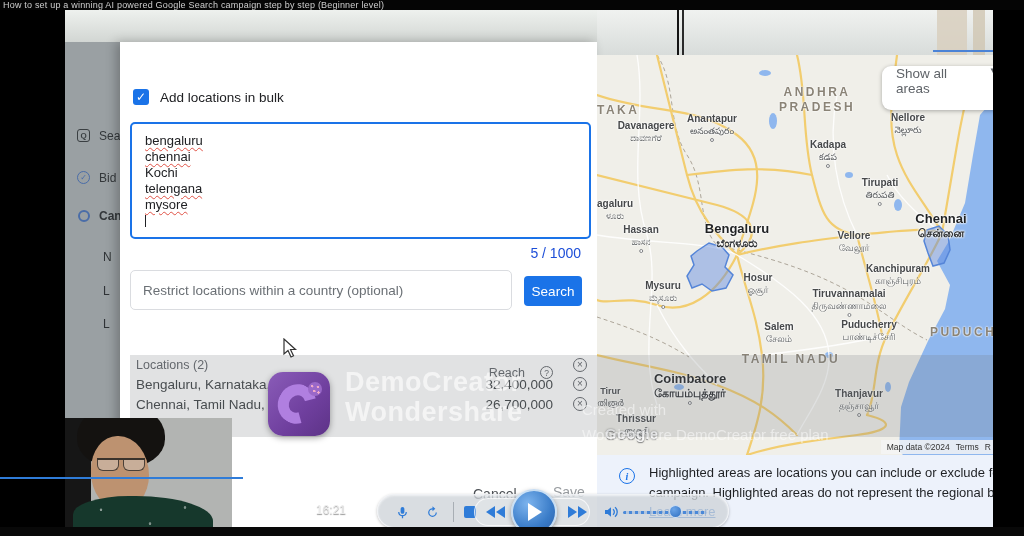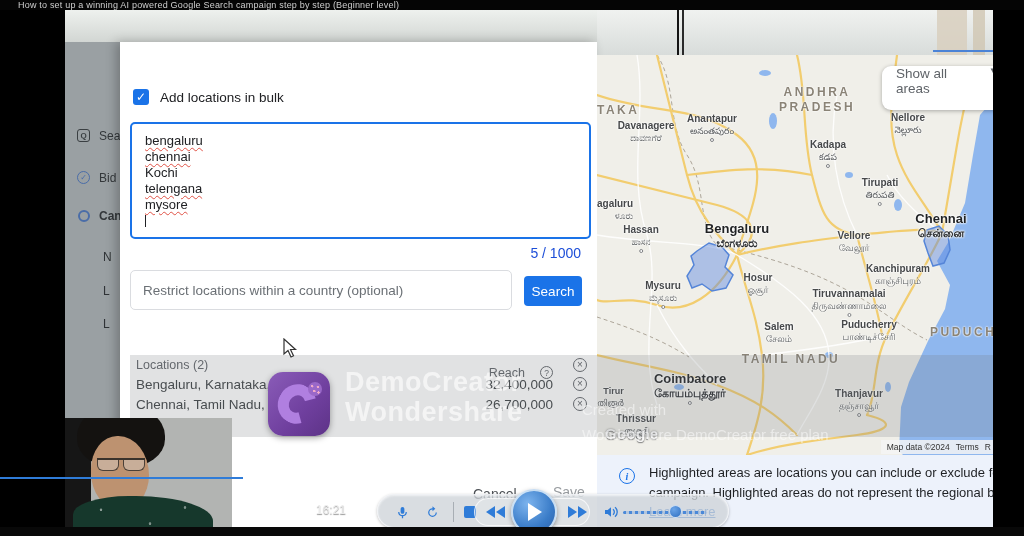--- a/index.html
+++ b/index.html
@@ -2,21 +2,21 @@
 <html><head>
 <meta charset="utf-8">
 <style>
   * { margin:0; padding:0; box-sizing:border-box; }
   html,body { width:1024px; height:536px; overflow:hidden; background:#000;
     font-family:"Liberation Sans","DejaVu Sans",sans-serif; }
   .stage { position:relative; width:1024px; height:536px; background:#000; overflow:hidden; }
 
   
   .title-bar { position:absolute; left:0; top:0; width:1024px; height:11px; background:#050505; z-index:5; }
-  .title-bar span { position:absolute; left:3px; top:0px; font-size:9px; color:#cfcfcf; letter-spacing:.2px;margin-left:15px; }
+  .title-bar span { position:absolute; left:3px; top:0px; font-size:9px; color:#cfcfcf; letter-spacing:.2px; }
 
   
   .video { position:absolute; left:65px; top:10px; width:928px; height:517px; background:#fff; overflow:hidden; z-index:10; }
 
   
   .chrome-left  { position:absolute; left:0; top:0; width:532px; height:32px;
     background:linear-gradient(#eef1ee,#d2d6d3); }
   .chrome-map   { position:absolute; left:532px; top:0; width:396px; height:45px;
     background:linear-gradient(#f0f2f0,#d8dcda); }
   .stripe { position:absolute; top:0; height:45px; }
@@ -79,21 +79,21 @@
 
   
   .map { position:absolute; left:532px; top:45px; width:396px; height:400px; overflow:hidden; background:#f0efe9; }
   .map svg { position:absolute; left:0; top:0; }
   .map-label { position:absolute; transform:translateX(-50%); text-align:center; z-index:3;
     color:#46484a; font-size:10px; font-weight:bold; white-space:nowrap; line-height:12px;
     text-shadow:0 0 2px #fff,0 0 2px #fff,0 0 3px #fff; }
   .map-label .native { display:block; font-size:9px; font-weight:normal; color:#55585a; }
   .map-label.major { font-size:13px; color:#1f2123; line-height:14px; }
   .map-label.major .native { font-size:11px; font-weight:bold; color:#2a2d30; }
-  .map-label.left-cut { transform:none; text-align:right; }
+  .map-label.left-cut { transform:none; text-align:center; }
   .map-label .dot { display:block; width:4px; height:4px; background:#fff; border:1px solid #808285;
     border-radius:50%; margin:1px auto 0; }
   .state-label { position:absolute; transform:translateX(-50%); z-index:3; color:#8a8376;
     font-size:12px; font-weight:600; letter-spacing:2.5px; text-align:center; line-height:15px;
     text-shadow:0 0 2px #fff,0 0 2px #fff; white-space:pre-line; }
   .state-label.left-cut { transform:none; }
   .show-areas { position:absolute; left:285px; top:11px; width:115px; height:44px; background:#fff;
     border-radius:9px 0 0 9px; box-shadow:0 1px 4px rgba(0,0,0,.3); z-index:4;
     display:flex; align-items:flex-start; padding-left:14px; gap:10px;
     font-size:13.5px; color:#5f6368; }

